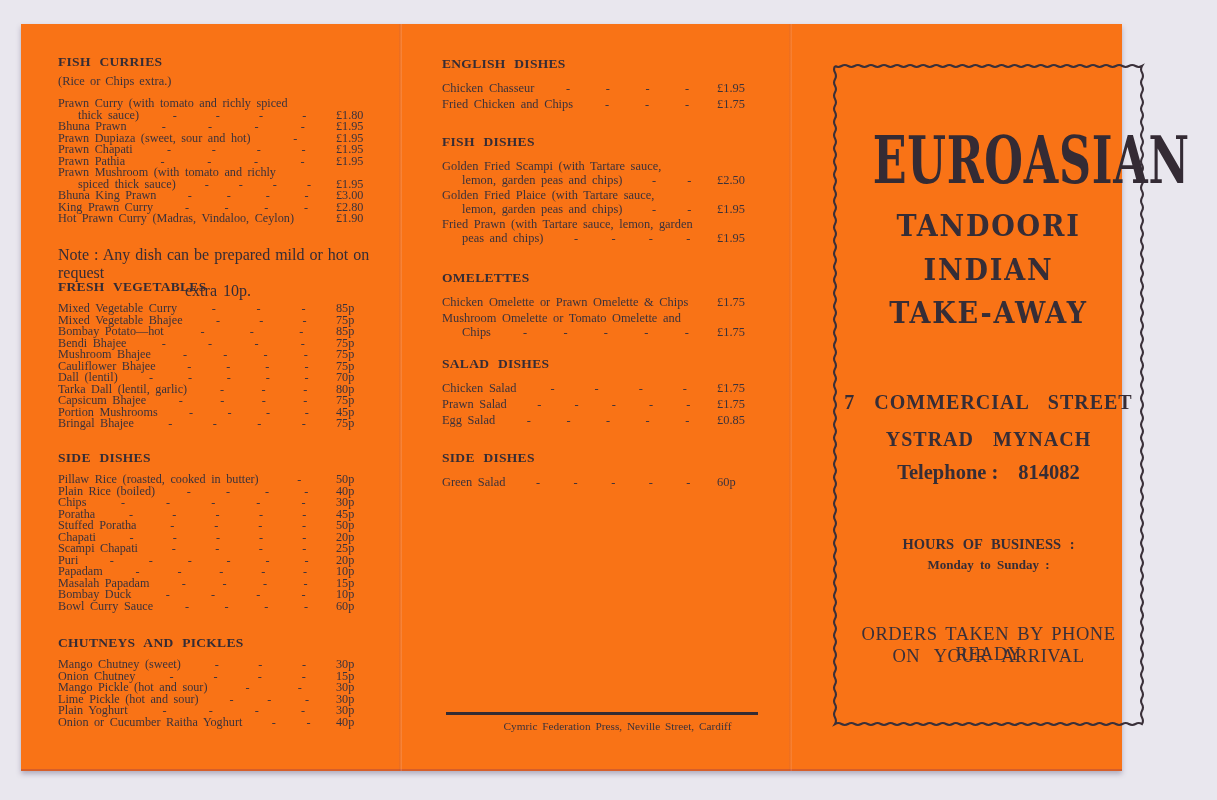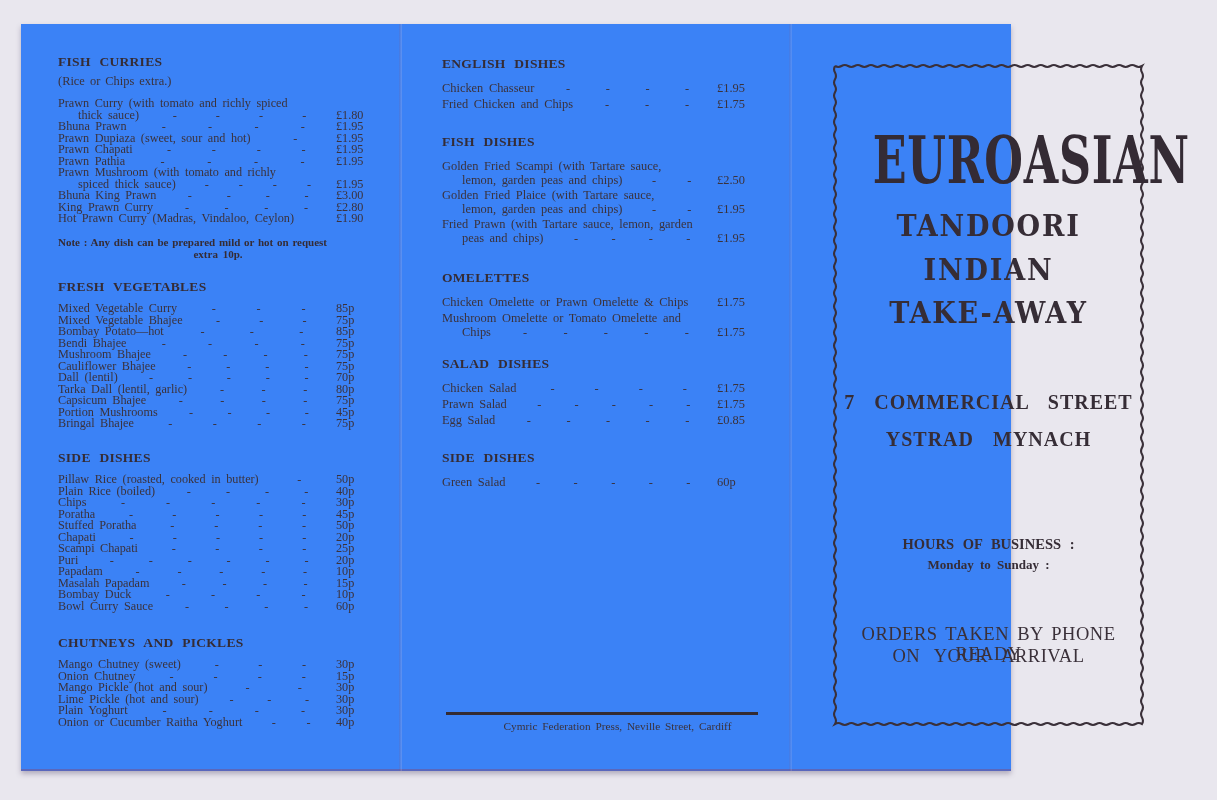--- a/index.html
+++ b/index.html
@@ -1,39 +1,39 @@
 <!DOCTYPE html>
 <html><head>
 <meta charset="utf-8">
 <style>
   html,body{margin:0;padding:0;width:1217px;height:800px;overflow:hidden;
     background:#e9e7ee;font-family:"Liberation Serif","DejaVu Serif",serif;}
-  .paper{position:absolute;left:21px;top:24px;width:990px;height:747px;
-    background:#3b82f6;color:#3b323b;
+  .paper{position:absolute;left:21px;top:24px;width:1101px;height:747px;
+    background:#f97316;color:#3b323b;
     box-shadow:0 3px 5px rgba(110,100,130,.45), inset 0 -2px 0 rgba(150,55,80,.35);}
   .fold{position:absolute;top:0;height:100%;width:3px;pointer-events:none;}
   .fold1{left:378px;background:linear-gradient(to right,rgba(120,40,62,.13),rgba(255,230,238,.18));}
   .fold2{left:768px;background:linear-gradient(to right,rgba(120,40,62,.10),rgba(255,230,238,.15));}
   .col{position:absolute;top:0;height:100%;}
   #left-col{left:37px;width:320px;}
   #mid-col{left:421px;width:319px;}
   .sec{position:absolute;left:0;width:100%;}
   .hdr{margin:0 0 8px 0;font-size:13.5px;font-weight:bold;letter-spacing:.3px;
     word-spacing:5px;color:#352c35;}
   .sub{font-size:12.4px;word-spacing:2px;margin:-4px 0 9px 0;}
   .row{display:flex;align-items:baseline;line-height:11.55px;font-size:12.2px;
     word-spacing:2.5px;white-space:nowrap;}
   #mid-col .row{line-height:16px;font-size:12.4px;}
   #mid-col .row.ind{line-height:13px;}
   .row.ind .nm{padding-left:20px;text-align:right;}
   .dots{flex:1;display:flex;justify-content:space-around;padding:0 10px 0 14px;}
   .sp{flex:1;}
   .pr{width:42px;}
   #mid-col .pr{width:44px;}
-  .note{font-weight:bold;margin-top:11px;font-size:11px;color:#352c35;word-spacing:1px;}
+  .note{font-weight:normal;margin-top:21px;font-size:16px;color:#352c35;word-spacing:1px;}
   .note .n2{text-align:center;word-spacing:2px;}
   .rule{position:absolute;left:4px;top:688px;width:312px;height:2.5px;background:#342b33;}
   .credit{position:absolute;left:16px;top:696px;width:100%;text-align:center;
     font-size:11.3px;word-spacing:2px;}
   .panel{position:absolute;left:811px;top:39px;width:313px;height:664px;}
   .panel svg{position:absolute;left:0;top:0;}
   .panel .txt{position:absolute;left:0;width:100%;text-align:center;line-height:1.1;}
   .brand{top:62px;font-family:"DejaVu Serif",serif;font-weight:bold;font-size:60px;
     letter-spacing:1px;color:#342b34;transform:scale(.74,1.08);transform-origin:center top;}
   .cover-sub{font-weight:bold;font-size:30px;letter-spacing:2px;color:#362d36;
@@ -604,18 +604,21 @@
   <div class="panel">
     <svg id="border-svg" width="313" height="664" viewBox="0 0 313 664">
         <path d="M 3 3 Q 6.3 4.9 9.5 3.0 Q 12.8 1.1 16.1 3.0 Q 19.3 4.9 22.6 3.0 Q 25.9 1.1 29.1 3.0 Q 32.4 4.9 35.7 3.0 Q 38.9 1.1 42.2 3.0 Q 45.5 4.9 48.7 3.0 Q 52.0 1.1 55.3 3.0 Q 58.5 4.9 61.8 3.0 Q 65.1 1.1 68.3 3.0 Q 71.6 4.9 74.9 3.0 Q 78.1 1.1 81.4 3.0 Q 84.6 4.9 87.9 3.0 Q 91.2 1.1 94.4 3.0 Q 97.7 4.9 101.0 3.0 Q 104.2 1.1 107.5 3.0 Q 110.8 4.9 114.0 3.0 Q 117.3 1.1 120.6 3.0 Q 123.8 4.9 127.1 3.0 Q 130.4 1.1 133.6 3.0 Q 136.9 4.9 140.2 3.0 Q 143.4 1.1 146.7 3.0 Q 150.0 4.9 153.2 3.0 Q 156.5 1.1 159.8 3.0 Q 163.0 4.9 166.3 3.0 Q 169.6 1.1 172.8 3.0 Q 176.1 4.9 179.4 3.0 Q 182.6 1.1 185.9 3.0 Q 189.2 4.9 192.4 3.0 Q 195.7 1.1 199.0 3.0 Q 202.2 4.9 205.5 3.0 Q 208.8 1.1 212.0 3.0 Q 215.3 4.9 218.6 3.0 Q 221.8 1.1 225.1 3.0 Q 228.4 4.9 231.6 3.0 Q 234.9 1.1 238.1 3.0 Q 241.4 4.9 244.7 3.0 Q 247.9 1.1 251.2 3.0 Q 254.5 4.9 257.7 3.0 Q 261.0 1.1 264.3 3.0 Q 267.5 4.9 270.8 3.0 Q 274.1 1.1 277.3 3.0 Q 280.6 4.9 283.9 3.0 Q 287.1 1.1 290.4 3.0 Q 293.7 4.9 296.9 3.0 Q 300.2 1.1 303.5 3.0 Q 306.7 4.9 310.0 3.0 Q 308.1 6.3 310.0 9.6 Q 311.9 12.9 310.0 16.2 Q 308.1 19.4 310.0 22.7 Q 311.9 26.0 310.0 29.3 Q 308.1 32.6 310.0 35.9 Q 311.9 39.2 310.0 42.5 Q 308.1 45.8 310.0 49.1 Q 311.9 52.4 310.0 55.6 Q 308.1 58.9 310.0 62.2 Q 311.9 65.5 310.0 68.8 Q 308.1 72.1 310.0 75.4 Q 311.9 78.7 310.0 82.0 Q 308.1 85.3 310.0 88.5 Q 311.9 91.8 310.0 95.1 Q 308.1 98.4 310.0 101.7 Q 311.9 105.0 310.0 108.3 Q 308.1 111.6 310.0 114.9 Q 311.9 118.2 310.0 121.4 Q 308.1 124.7 310.0 128.0 Q 311.9 131.3 310.0 134.6 Q 308.1 137.9 310.0 141.2 Q 311.9 144.5 310.0 147.8 Q 308.1 151.1 310.0 154.3 Q 311.9 157.6 310.0 160.9 Q 308.1 164.2 310.0 167.5 Q 311.9 170.8 310.0 174.1 Q 308.1 177.4 310.0 180.7 Q 311.9 183.9 310.0 187.2 Q 308.1 190.5 310.0 193.8 Q 311.9 197.1 310.0 200.4 Q 308.1 203.7 310.0 207.0 Q 311.9 210.3 310.0 213.6 Q 308.1 216.8 310.0 220.1 Q 311.9 223.4 310.0 226.7 Q 308.1 230.0 310.0 233.3 Q 311.9 236.6 310.0 239.9 Q 308.1 243.2 310.0 246.5 Q 311.9 249.8 310.0 253.0 Q 308.1 256.3 310.0 259.6 Q 311.9 262.9 310.0 266.2 Q 308.1 269.5 310.0 272.8 Q 311.9 276.1 310.0 279.4 Q 308.1 282.6 310.0 285.9 Q 311.9 289.2 310.0 292.5 Q 308.1 295.8 310.0 299.1 Q 311.9 302.4 310.0 305.7 Q 308.1 309.0 310.0 312.3 Q 311.9 315.6 310.0 318.8 Q 308.1 322.1 310.0 325.4 Q 311.9 328.7 310.0 332.0 Q 308.1 335.3 310.0 338.6 Q 311.9 341.9 310.0 345.2 Q 308.1 348.4 310.0 351.7 Q 311.9 355.0 310.0 358.3 Q 308.1 361.6 310.0 364.9 Q 311.9 368.2 310.0 371.5 Q 308.1 374.8 310.0 378.1 Q 311.9 381.4 310.0 384.6 Q 308.1 387.9 310.0 391.2 Q 311.9 394.5 310.0 397.8 Q 308.1 401.1 310.0 404.4 Q 311.9 407.7 310.0 411.0 Q 308.1 414.3 310.0 417.5 Q 311.9 420.8 310.0 424.1 Q 308.1 427.4 310.0 430.7 Q 311.9 434.0 310.0 437.3 Q 308.1 440.6 310.0 443.9 Q 311.9 447.1 310.0 450.4 Q 308.1 453.7 310.0 457.0 Q 311.9 460.3 310.0 463.6 Q 308.1 466.9 310.0 470.2 Q 311.9 473.5 310.0 476.8 Q 308.1 480.1 310.0 483.3 Q 311.9 486.6 310.0 489.9 Q 308.1 493.2 310.0 496.5 Q 311.9 499.8 310.0 503.1 Q 308.1 506.4 310.0 509.7 Q 311.9 513.0 310.0 516.2 Q 308.1 519.5 310.0 522.8 Q 311.9 526.1 310.0 529.4 Q 308.1 532.7 310.0 536.0 Q 311.9 539.3 310.0 542.6 Q 308.1 545.9 310.0 549.1 Q 311.9 552.4 310.0 555.7 Q 308.1 559.0 310.0 562.3 Q 311.9 565.6 310.0 568.9 Q 308.1 572.2 310.0 575.5 Q 311.9 578.8 310.0 582.0 Q 308.1 585.3 310.0 588.6 Q 311.9 591.9 310.0 595.2 Q 308.1 598.5 310.0 601.8 Q 311.9 605.1 310.0 608.4 Q 308.1 611.6 310.0 614.9 Q 311.9 618.2 310.0 621.5 Q 308.1 624.8 310.0 628.1 Q 311.9 631.4 310.0 634.7 Q 308.1 638.0 310.0 641.3 Q 311.9 644.5 310.0 647.8 Q 308.1 651.1 310.0 654.4 Q 311.9 657.7 310.0 661.0 Q 306.7 659.1 303.5 661.0 Q 300.2 662.9 296.9 661.0 Q 293.7 659.1 290.4 661.0 Q 287.1 662.9 283.9 661.0 Q 280.6 659.1 277.3 661.0 Q 274.1 662.9 270.8 661.0 Q 267.5 659.1 264.3 661.0 Q 261.0 662.9 257.7 661.0 Q 254.5 659.1 251.2 661.0 Q 247.9 662.9 244.7 661.0 Q 241.4 659.1 238.1 661.0 Q 234.9 662.9 231.6 661.0 Q 228.4 659.1 225.1 661.0 Q 221.8 662.9 218.6 661.0 Q 215.3 659.1 212.0 661.0 Q 208.8 662.9 205.5 661.0 Q 202.2 659.1 199.0 661.0 Q 195.7 662.9 192.4 661.0 Q 189.2 659.1 185.9 661.0 Q 182.6 662.9 179.4 661.0 Q 176.1 659.1 172.8 661.0 Q 169.6 662.9 166.3 661.0 Q 163.0 659.1 159.8 661.0 Q 156.5 662.9 153.2 661.0 Q 150.0 659.1 146.7 661.0 Q 143.4 662.9 140.2 661.0 Q 136.9 659.1 133.6 661.0 Q 130.4 662.9 127.1 661.0 Q 123.8 659.1 120.6 661.0 Q 117.3 662.9 114.0 661.0 Q 110.8 659.1 107.5 661.0 Q 104.2 662.9 101.0 661.0 Q 97.7 659.1 94.4 661.0 Q 91.2 662.9 87.9 661.0 Q 84.6 659.1 81.4 661.0 Q 78.1 662.9 74.9 661.0 Q 71.6 659.1 68.3 661.0 Q 65.1 662.9 61.8 661.0 Q 58.5 659.1 55.3 661.0 Q 52.0 662.9 48.7 661.0 Q 45.5 659.1 42.2 661.0 Q 38.9 662.9 35.7 661.0 Q 32.4 659.1 29.1 661.0 Q 25.9 662.9 22.6 661.0 Q 19.3 659.1 16.1 661.0 Q 12.8 662.9 9.5 661.0 Q 6.3 659.1 3.0 661.0 Q 4.9 657.7 3.0 654.4 Q 1.1 651.1 3.0 647.8 Q 4.9 644.5 3.0 641.3 Q 1.1 638.0 3.0 634.7 Q 4.9 631.4 3.0 628.1 Q 1.1 624.8 3.0 621.5 Q 4.9 618.2 3.0 614.9 Q 1.1 611.6 3.0 608.4 Q 4.9 605.1 3.0 601.8 Q 1.1 598.5 3.0 595.2 Q 4.9 591.9 3.0 588.6 Q 1.1 585.3 3.0 582.0 Q 4.9 578.8 3.0 575.5 Q 1.1 572.2 3.0 568.9 Q 4.9 565.6 3.0 562.3 Q 1.1 559.0 3.0 555.7 Q 4.9 552.4 3.0 549.1 Q 1.1 545.9 3.0 542.6 Q 4.9 539.3 3.0 536.0 Q 1.1 532.7 3.0 529.4 Q 4.9 526.1 3.0 522.8 Q 1.1 519.5 3.0 516.2 Q 4.9 513.0 3.0 509.7 Q 1.1 506.4 3.0 503.1 Q 4.9 499.8 3.0 496.5 Q 1.1 493.2 3.0 489.9 Q 4.9 486.6 3.0 483.3 Q 1.1 480.1 3.0 476.8 Q 4.9 473.5 3.0 470.2 Q 1.1 466.9 3.0 463.6 Q 4.9 460.3 3.0 457.0 Q 1.1 453.7 3.0 450.4 Q 4.9 447.1 3.0 443.9 Q 1.1 440.6 3.0 437.3 Q 4.9 434.0 3.0 430.7 Q 1.1 427.4 3.0 424.1 Q 4.9 420.8 3.0 417.5 Q 1.1 414.3 3.0 411.0 Q 4.9 407.7 3.0 404.4 Q 1.1 401.1 3.0 397.8 Q 4.9 394.5 3.0 391.2 Q 1.1 387.9 3.0 384.6 Q 4.9 381.4 3.0 378.1 Q 1.1 374.8 3.0 371.5 Q 4.9 368.2 3.0 364.9 Q 1.1 361.6 3.0 358.3 Q 4.9 355.0 3.0 351.7 Q 1.1 348.4 3.0 345.2 Q 4.9 341.9 3.0 338.6 Q 1.1 335.3 3.0 332.0 Q 4.9 328.7 3.0 325.4 Q 1.1 322.1 3.0 318.8 Q 4.9 315.6 3.0 312.3 Q 1.1 309.0 3.0 305.7 Q 4.9 302.4 3.0 299.1 Q 1.1 295.8 3.0 292.5 Q 4.9 289.2 3.0 285.9 Q 1.1 282.6 3.0 279.4 Q 4.9 276.1 3.0 272.8 Q 1.1 269.5 3.0 266.2 Q 4.9 262.9 3.0 259.6 Q 1.1 256.3 3.0 253.0 Q 4.9 249.8 3.0 246.5 Q 1.1 243.2 3.0 239.9 Q 4.9 236.6 3.0 233.3 Q 1.1 230.0 3.0 226.7 Q 4.9 223.4 3.0 220.1 Q 1.1 216.9 3.0 213.6 Q 4.9 210.3 3.0 207.0 Q 1.1 203.7 3.0 200.4 Q 4.9 197.1 3.0 193.8 Q 1.1 190.5 3.0 187.2 Q 4.9 183.9 3.0 180.7 Q 1.1 177.4 3.0 174.1 Q 4.9 170.8 3.0 167.5 Q 1.1 164.2 3.0 160.9 Q 4.9 157.6 3.0 154.3 Q 1.1 151.1 3.0 147.8 Q 4.9 144.5 3.0 141.2 Q 1.1 137.9 3.0 134.6 Q 4.9 131.3 3.0 128.0 Q 1.1 124.7 3.0 121.4 Q 4.9 118.1 3.0 114.9 Q 1.1 111.6 3.0 108.3 Q 4.9 105.0 3.0 101.7 Q 1.1 98.4 3.0 95.1 Q 4.9 91.8 3.0 88.5 Q 1.1 85.3 3.0 82.0 Q 4.9 78.7 3.0 75.4 Q 1.1 72.1 3.0 68.8 Q 4.9 65.5 3.0 62.2 Q 1.1 58.9 3.0 55.6 Q 4.9 52.4 3.0 49.1 Q 1.1 45.8 3.0 42.5 Q 4.9 39.2 3.0 35.9 Q 1.1 32.6 3.0 29.3 Q 4.9 26.0 3.0 22.7 Q 1.1 19.5 3.0 16.2 Q 4.9 12.9 3.0 9.6 Q 1.1 6.3 3.0 3.0" fill="none" stroke="#3a3039" stroke-width="2.1"></path>
       </svg>
     <div class="txt brand">EUROASIAN</div>
     <div class="txt cover-sub c1">TANDOORI</div>
     <div class="txt cover-sub c2">INDIAN</div>
     <div class="txt cover-sub c3">TAKE-AWAY</div>
     <div class="txt addr a1">7 COMMERCIAL STREET</div>
     <div class="txt addr a2">YSTRAD MYNACH</div>
+    <div class="txt tel">
+      <span>Telephone :</span><span class="telno">814082</span>
+    </div>
     <div class="txt hours1">HOURS OF BUSINESS :</div>
     <div class="txt hours2">Monday to Sunday :</div>
     <div class="txt orders o1">ORDERS TAKEN BY PHONE READY</div>
     <div class="txt orders o2">ON YOUR ARRIVAL</div>
   </div>
 </div>
 
 </body></html>

